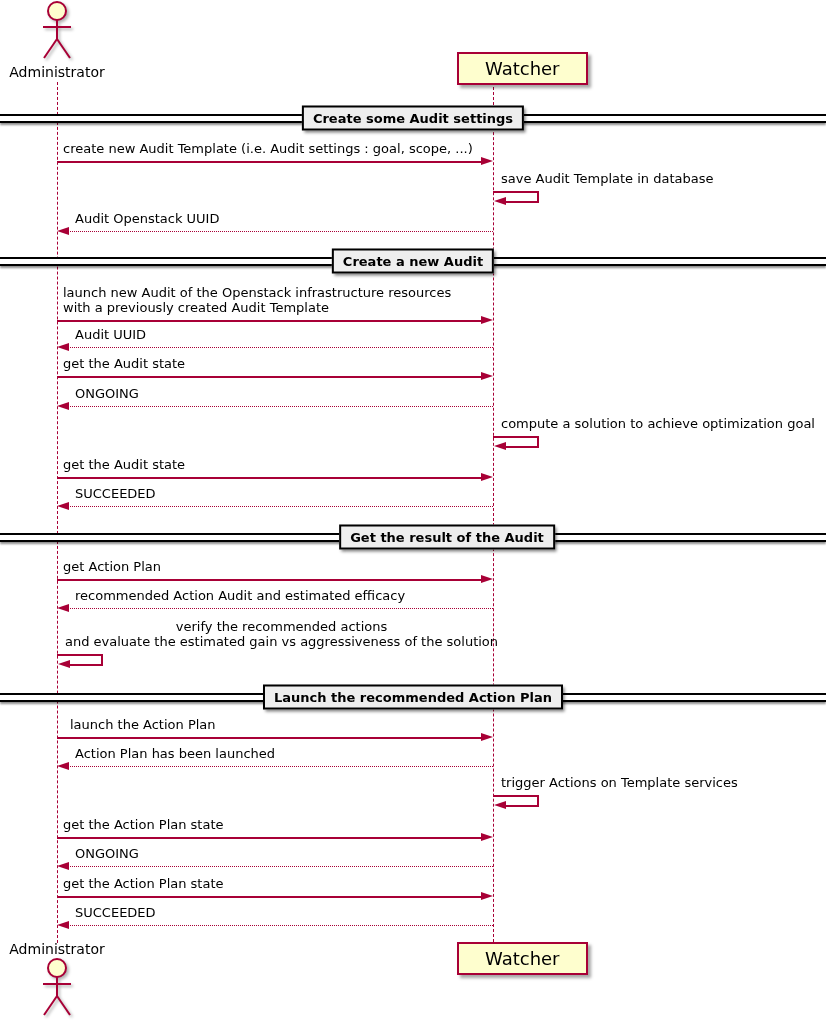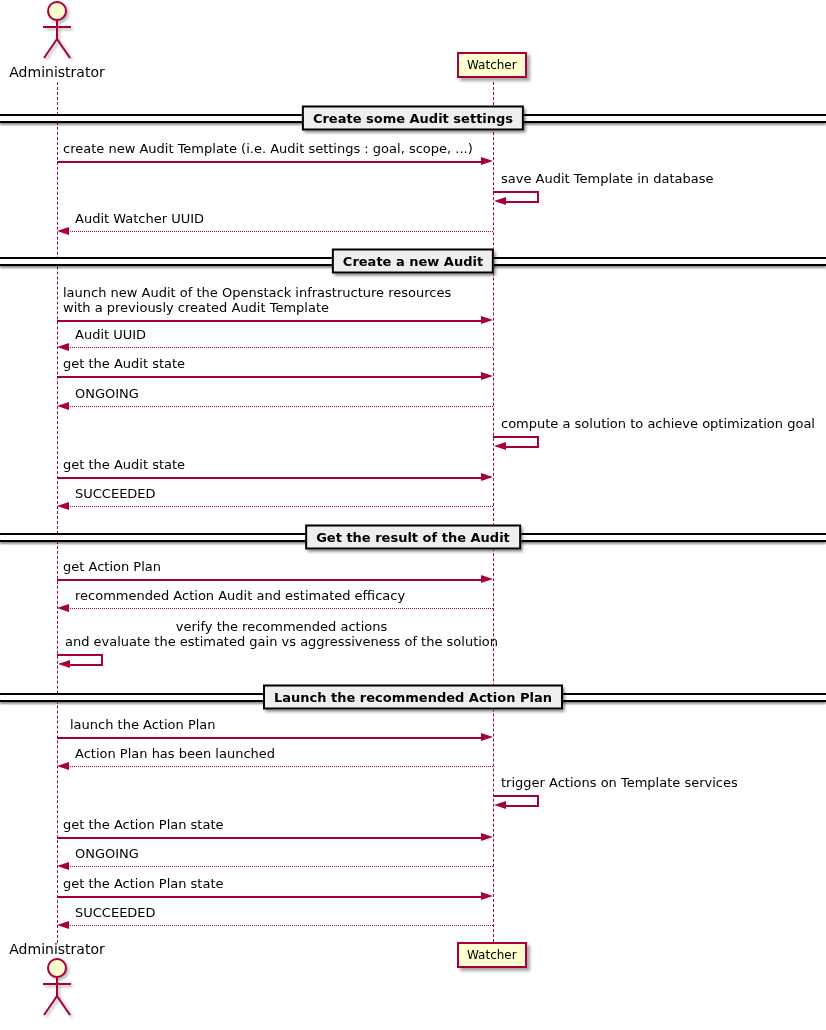--- a/index.html
+++ b/index.html
@@ -9,21 +9,21 @@
   }
   
   .lifeline{position:absolute;width:0;border-left:1px dashed #a80036;}
   #ll-admin{left:57px;top:82px;height:861px;}
   #ll-watcher{left:493px;top:82px;height:860px;}
 
   
   .pbox{
     position:absolute;background:#fefece;border:2px solid #a80036;
     box-shadow:3px 3px 3px rgba(0,0,0,.35);
-    font-size:12px;padding:4px 8px;white-space:nowrap;
+    font-size:18px;padding:4px 26px;white-space:nowrap;
   }
   #watcher-top{left:457px;top:52px;}
   #watcher-bottom{left:457px;top:942px;}
 
   
   .actor-svg{position:absolute;filter:drop-shadow(2px 2px 1.5px rgba(0,0,0,.3));}
   #actor-top-svg{left:34px;top:0px;}
   #actor-bottom-svg{left:34px;top:957px;}
   .actor-label{position:absolute;left:57px;transform:translateX(-50%);font-size:14px;white-space:nowrap;}
   #actor-top-label{top:64px;}
@@ -61,21 +61,21 @@
       <div class="divider-bar" style="top: 114px;"></div>
       <div class="divider-label" style="top: 118px;">Create some Audit settings</div>
       <div class="msg-label" style="left: 63px; top: 141px;">create new Audit Template (i.e. Audit settings : goal, scope, ...)</div>
       <div class="msg-line" style="left: 57px; top: 161px; width: 425px;"></div>
       <div class="arr-r" style="left: 481px; top: 157px;"></div>
       <div class="msg-label" style="left: 501px; top: 171px;">save Audit Template in database</div>
       <div class="msg-line" style="left: 493px; top: 191px; width: 44px;"></div>
       <div class="msg-vline" style="left: 537px; top: 191px; height: 11.5px;"></div>
       <div class="msg-line" style="left: 505px; top: 201px; width: 33.5px;"></div>
       <div class="arr-l" style="left: 494px; top: 197px;"></div>
-      <div class="msg-label" style="left: 75px; top: 211px;">Audit Watcher UUID</div>
+      <div class="msg-label" style="left: 75px; top: 211px;">Audit Openstack UUID</div>
       <div class="msg-line dotted" style="left: 68px; top: 231px; width: 425px;"></div>
       <div class="arr-l" style="left: 57px; top: 227px;"></div>
       <div class="divider-bar" style="top: 257px;"></div>
       <div class="divider-label" style="top: 261px;">Create a new Audit</div>
       <div class="msg-label" style="left: 63px; top: 285px;">launch new Audit of the Openstack infrastructure resources
 with a previously created Audit Template</div>
       <div class="msg-line" style="left: 57px; top: 320px; width: 425px;"></div>
       <div class="arr-r" style="left: 481px; top: 316px;"></div>
       <div class="msg-label" style="left: 75px; top: 327px;">Audit UUID</div>
       <div class="msg-line dotted" style="left: 68px; top: 347px; width: 425px;"></div>
@@ -91,21 +91,21 @@
       <div class="msg-vline" style="left: 537px; top: 436px; height: 11.5px;"></div>
       <div class="msg-line" style="left: 505px; top: 446px; width: 33.5px;"></div>
       <div class="arr-l" style="left: 494px; top: 442px;"></div>
       <div class="msg-label" style="left: 63px; top: 457px;">get the Audit state</div>
       <div class="msg-line" style="left: 57px; top: 477px; width: 425px;"></div>
       <div class="arr-r" style="left: 481px; top: 473px;"></div>
       <div class="msg-label" style="left: 75px; top: 486px;">SUCCEEDED</div>
       <div class="msg-line dotted" style="left: 68px; top: 506px; width: 425px;"></div>
       <div class="arr-l" style="left: 57px; top: 502px;"></div>
       <div class="divider-bar" style="top: 533px;"></div>
-      <div class="divider-label" style="top: 537px;">Get the result of the Audit</div>
+      <div class="divider-label" style="top: 537px; margin-left: 34px;">Get the result of the Audit</div>
       <div class="msg-label" style="left: 63px; top: 559px;">get Action Plan</div>
       <div class="msg-line" style="left: 57px; top: 579px; width: 425px;"></div>
       <div class="arr-r" style="left: 481px; top: 575px;"></div>
       <div class="msg-label" style="left: 75px; top: 588px;">recommended Action Audit and estimated efficacy</div>
       <div class="msg-line dotted" style="left: 68px; top: 608px; width: 425px;"></div>
       <div class="arr-l" style="left: 57px; top: 604px;"></div>
       <div class="msg-label" style="left: 65px; top: 619px; text-align: center;">verify the recommended actions
 and evaluate the estimated gain vs aggressiveness of the solution</div>
       <div class="msg-line" style="left: 57px; top: 654px; width: 44px;"></div>
       <div class="msg-vline" style="left: 101px; top: 654px; height: 11.5px;"></div>

